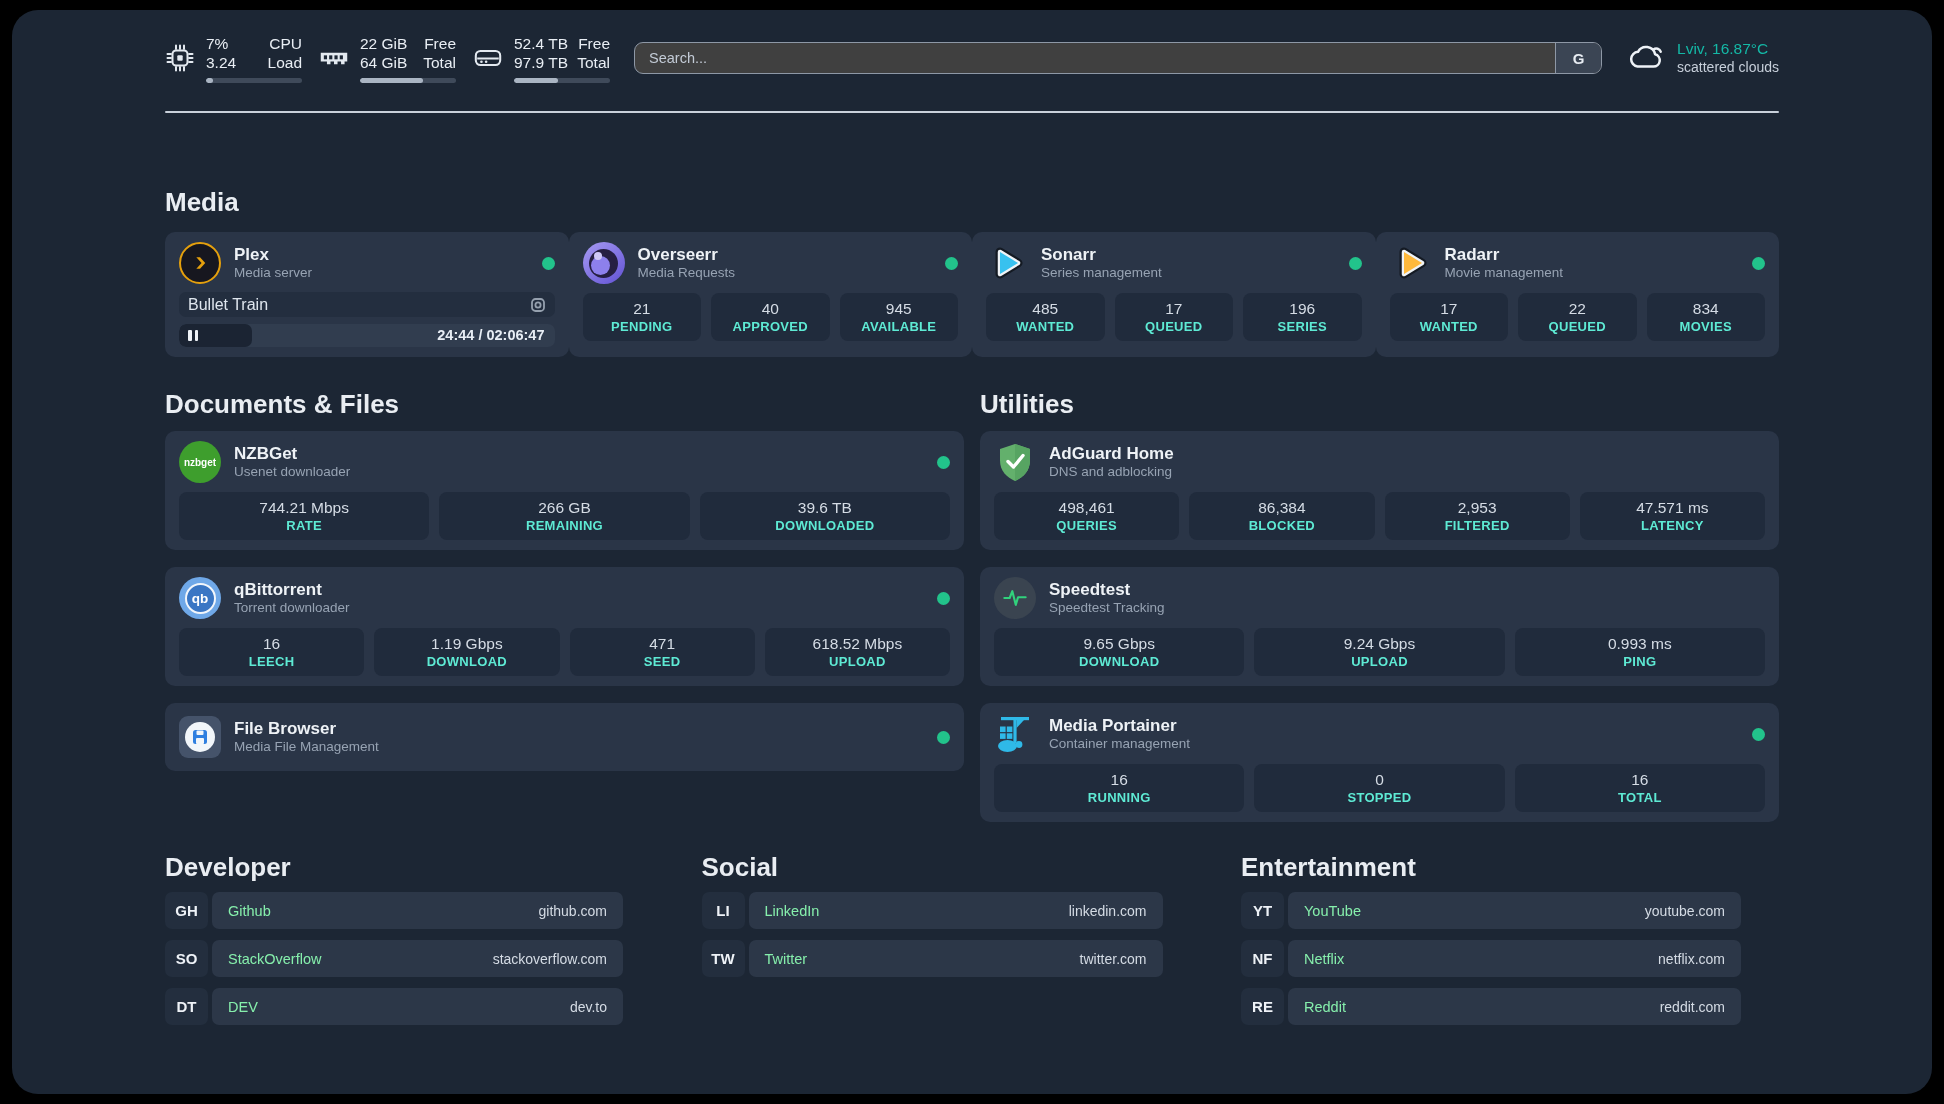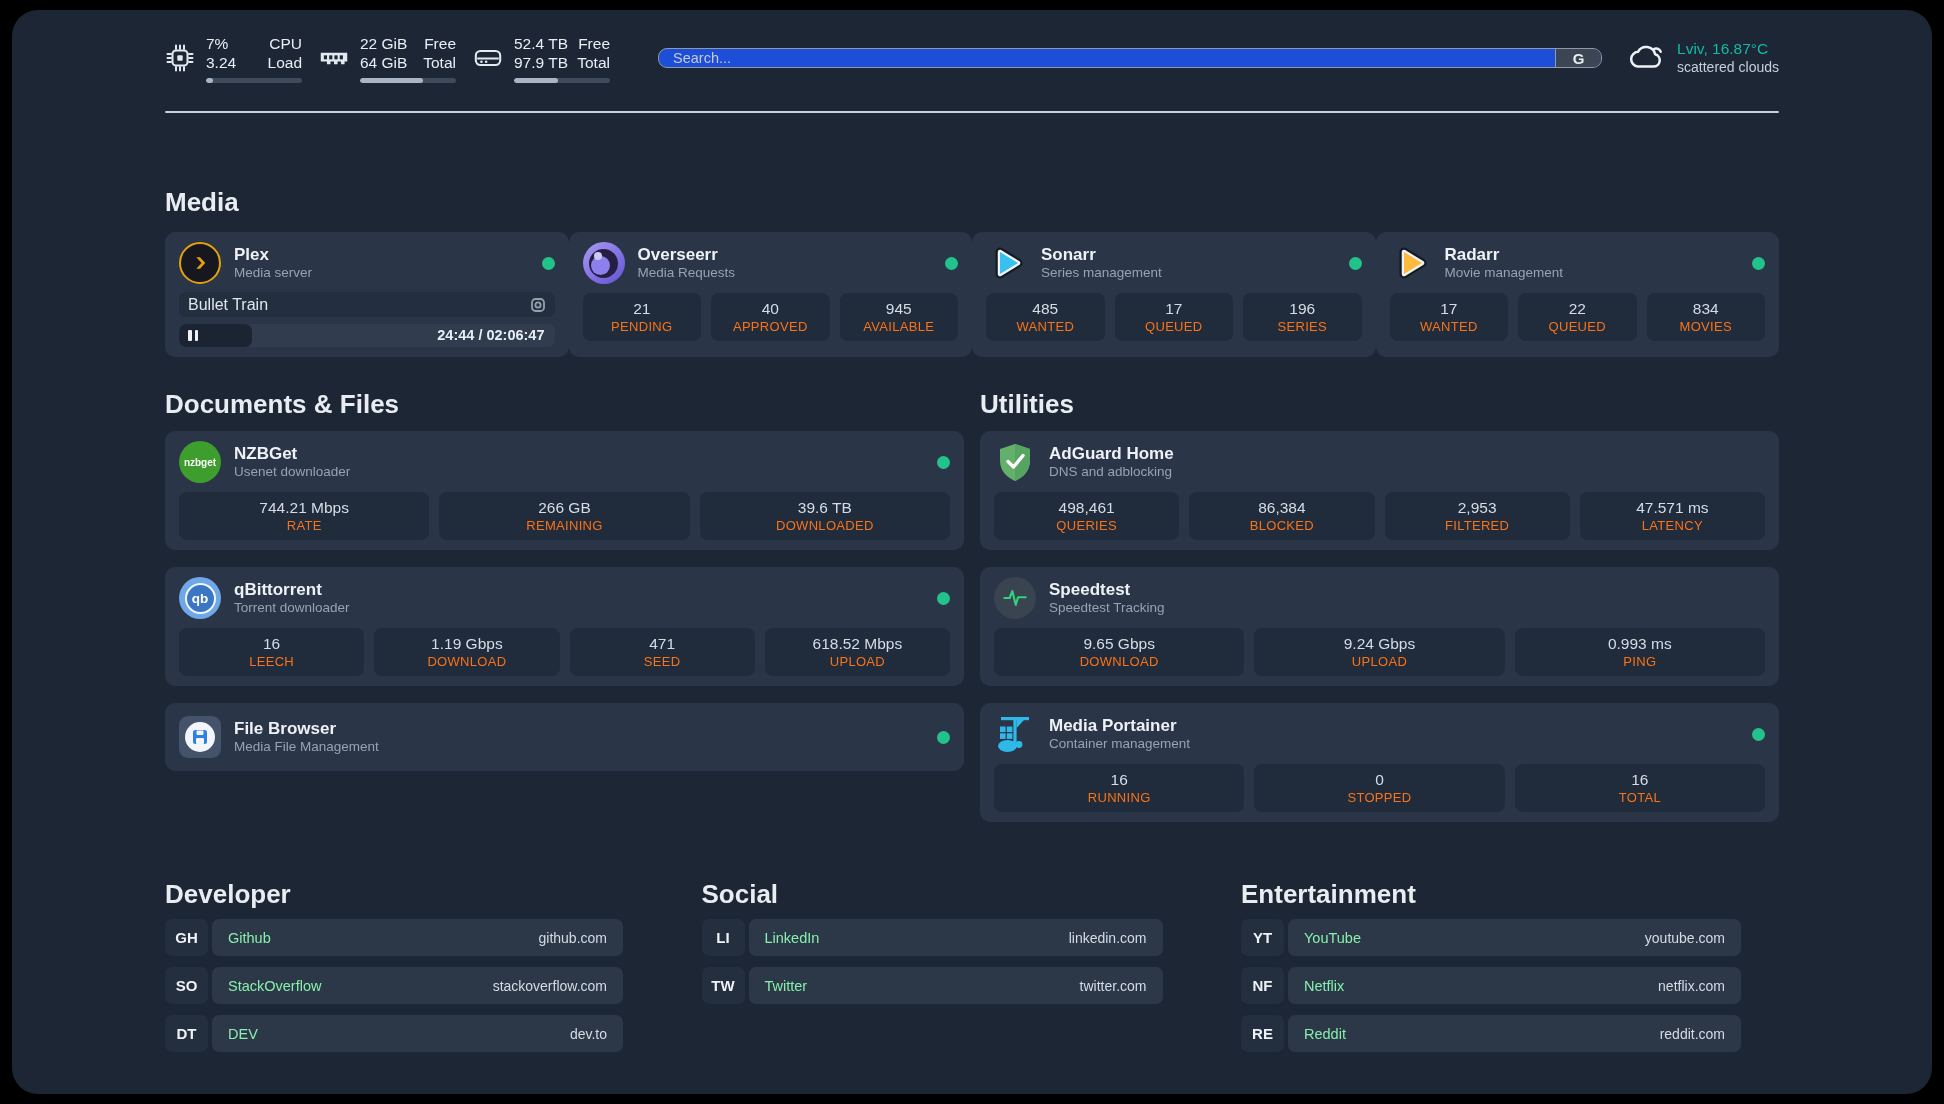--- a/index.html
+++ b/index.html
@@ -20,22 +20,22 @@
   
   .topbar { display:flex; align-items:center; height:56px; gap:24px; }
   .metrics { display:flex; gap:17px; flex:none; }
   .metric { display:flex; align-items:center; gap:11px; }
   .micon { width:30px; display:flex; align-items:center; justify-content:center; color:#e3e9f0; flex:none; }
   .mbody { width:96px; }
   .mrow { display:flex; justify-content:space-between; font-size:15.5px; line-height:19px; color:#e9eef4; }
   .mbar { margin-top:6px; height:5px; border-radius:3px; background:#3f4a5a; overflow:hidden; }
   .mbar i { display:block; height:100%; background:#aab5c3; border-radius:3px; }
 
-  .search { flex:1; height:20px; display:flex; align-items:stretch;
-    background:#1d4ed8; border:1.5px solid #8e98a6; border-radius:9px; overflow:hidden;margin-left:24px; }
+  .search { flex:1; height:32px; display:flex; align-items:stretch;
+    background:#404040; border:1.5px solid #8e98a6; border-radius:9px; overflow:hidden; }
   .search input { flex:1; background:transparent; border:none; outline:none;
     color:#e8edf3; font-size:14.5px; padding:0 14px; font-family:inherit; }
   .search input::placeholder { color:#c3cbd6; }
   .search-engine { width:46px; display:flex; align-items:center; justify-content:center;
     background:#3b4554; border-left:1.5px solid #8e98a6; color:#e8edf3;
     font-size:15px; font-weight:bold; cursor:pointer; }
 
   .weather { display:flex; align-items:center; gap:11px; flex:none; }
   .weather-lines { line-height:19px; }
   .weather-l1 { font-size:15.5px; color:#14b8a6; }
@@ -52,21 +52,21 @@
   .card-head { display:flex; align-items:center; gap:13px; height:42px; }
   .app-meta { line-height:20px; }
   .app-name { font-size:17px; font-weight:bold; color:#eef2f6; }
   .app-sub { font-size:13.5px; color:#97a3b3; line-height:16px; }
   .dot { width:13px; height:13px; border-radius:50%; background:#22c38b; margin-left:auto; flex:none; }
 
   .stats { display:flex; gap:10px; margin-top:9px; }
   .stat { flex:1; height:48px; background:#202b3c; border-radius:8px;
     display:flex; flex-direction:column; align-items:center; justify-content:center; }
   .sv { font-size:15.5px; color:#d5dce5; line-height:19px; }
-  .sl { font-size:13px; font-weight:normal; color:#f97316; letter-spacing:.3px; line-height:17px; }
+  .sl { font-size:13px; font-weight:bold; color:#5eead4; letter-spacing:.3px; line-height:17px; }
 
   
   .np-title { margin-top:8px; height:25px; background:#232e3f; border-radius:7px;
     display:flex; align-items:center; padding:0 9px; font-size:16px; color:#dfe6ee; }
   .np-gear { margin-left:auto; display:flex; }
   .np-progress { margin-top:7px; height:23px; background:#313d4f; border-radius:7px;
     position:relative; overflow:hidden; }
   .np-fill { position:absolute; left:0; top:0; bottom:0; background:#1b2433; border-radius:7px; }
   .pause { position:absolute; left:9px; top:6px; display:flex; gap:3px; }
   .pause b { width:3.5px; height:11px; background:#eef2f7; border-radius:1px; }
@@ -100,21 +100,21 @@
     border:2.5px solid #f2f6fb; display:flex; align-items:center; justify-content:center;
     font-size:13.5px; font-weight:bold; color:#fff; }
   .icon-fb { width:42px; height:42px; border-radius:9px; background:#45536a;
     display:flex; align-items:center; justify-content:center; }
   .fb-circ { width:30px; height:30px; border-radius:50%; background:#f2f6fa;
     display:flex; align-items:center; justify-content:center; }
   .icon-speedtest { width:42px; height:42px; border-radius:50%; background:#3a4450;
     display:flex; align-items:center; justify-content:center; }
 
   
-  .links-grid { margin-top:57px; display:grid; grid-template-columns:458px 461px 500px;
+  .links-grid { margin-top:30px; display:grid; grid-template-columns:458px 461px 500px;
     justify-content:space-between; padding-right:38px; }
   .link-rows { margin-top:10px; display:flex; flex-direction:column; gap:11px; }
   .link-row { display:flex; gap:4px; height:37px; cursor:pointer; }
   .link-abbr { width:43px; flex:none; background:#232e3e; border-radius:7px;
     display:flex; align-items:center; justify-content:center;
     font-size:15px; font-weight:bold; color:#eef2f7; }
   .link-pill { flex:1; background:#2c3748; border-radius:7px; display:flex;
     align-items:center; justify-content:space-between; padding:0 16px; }
   .link-name { font-size:14.5px; color:#86efac; }
   .link-url { font-size:14px; color:#d4dbe4; }

